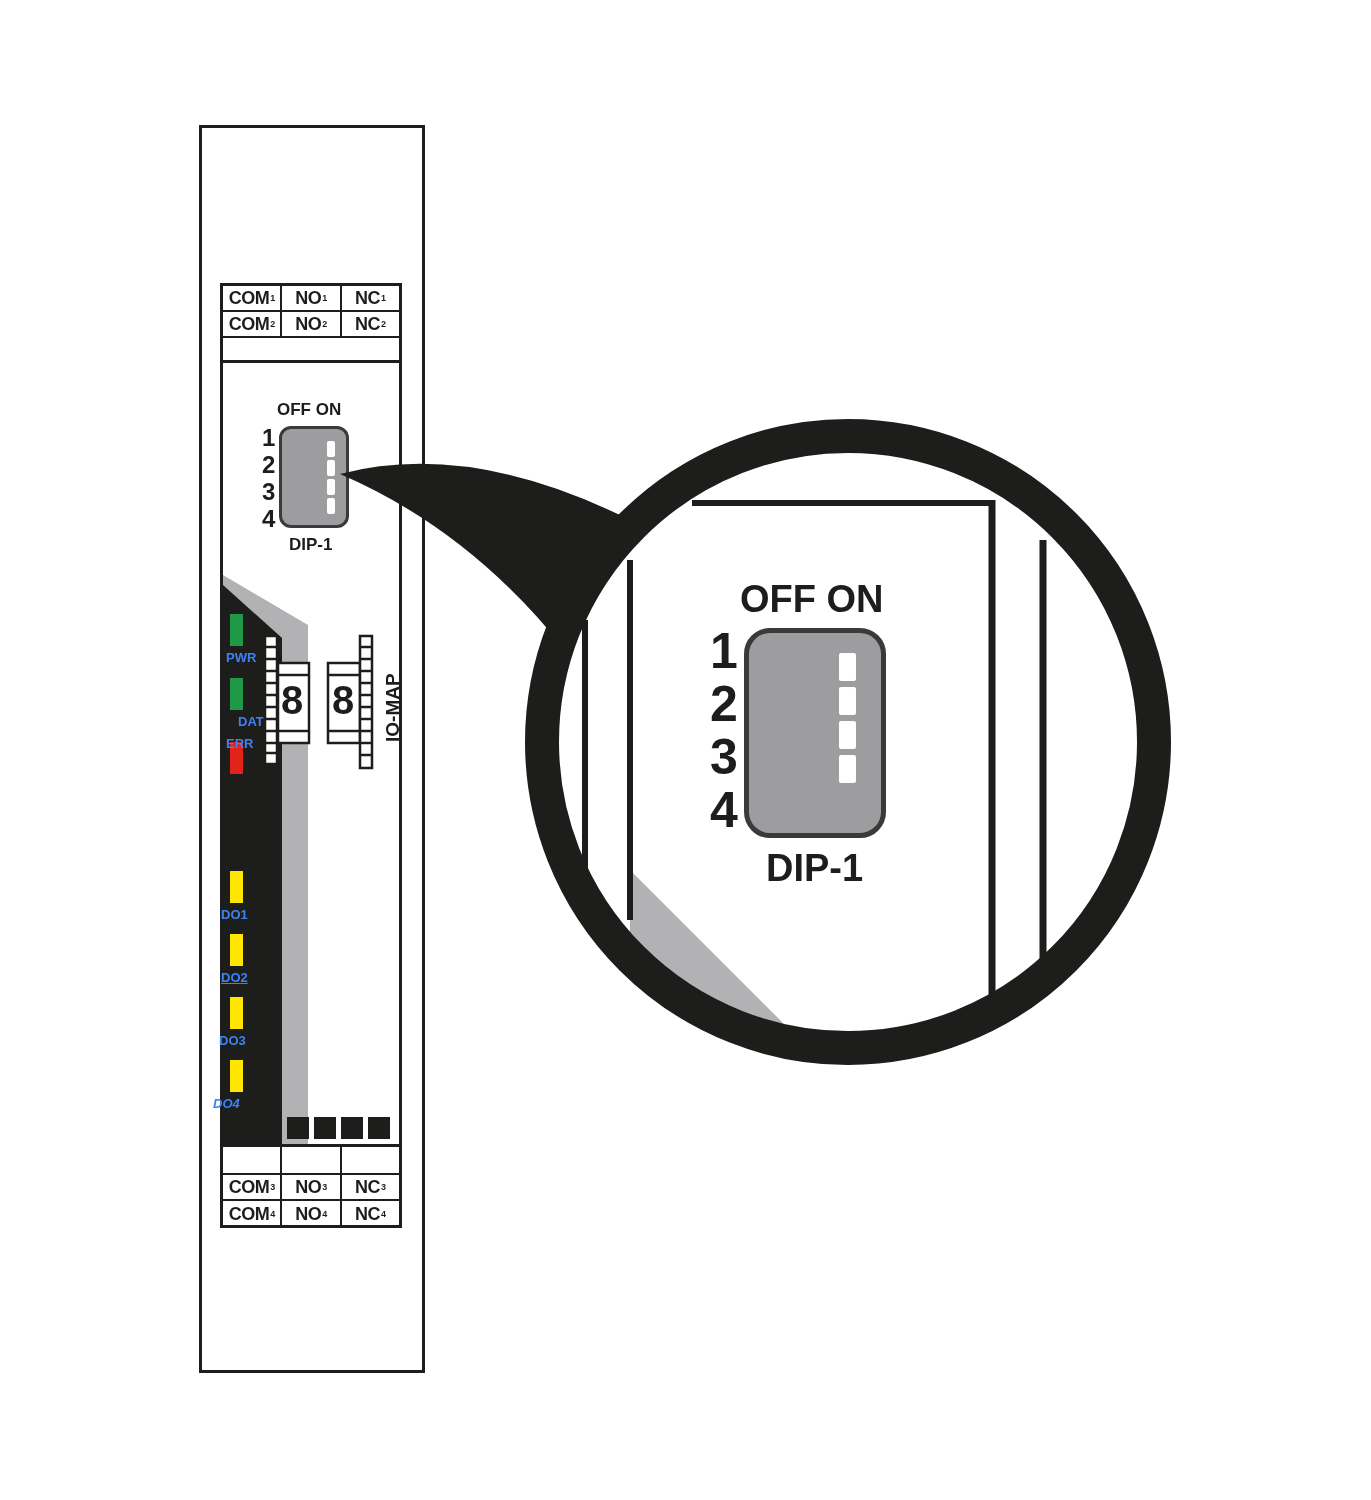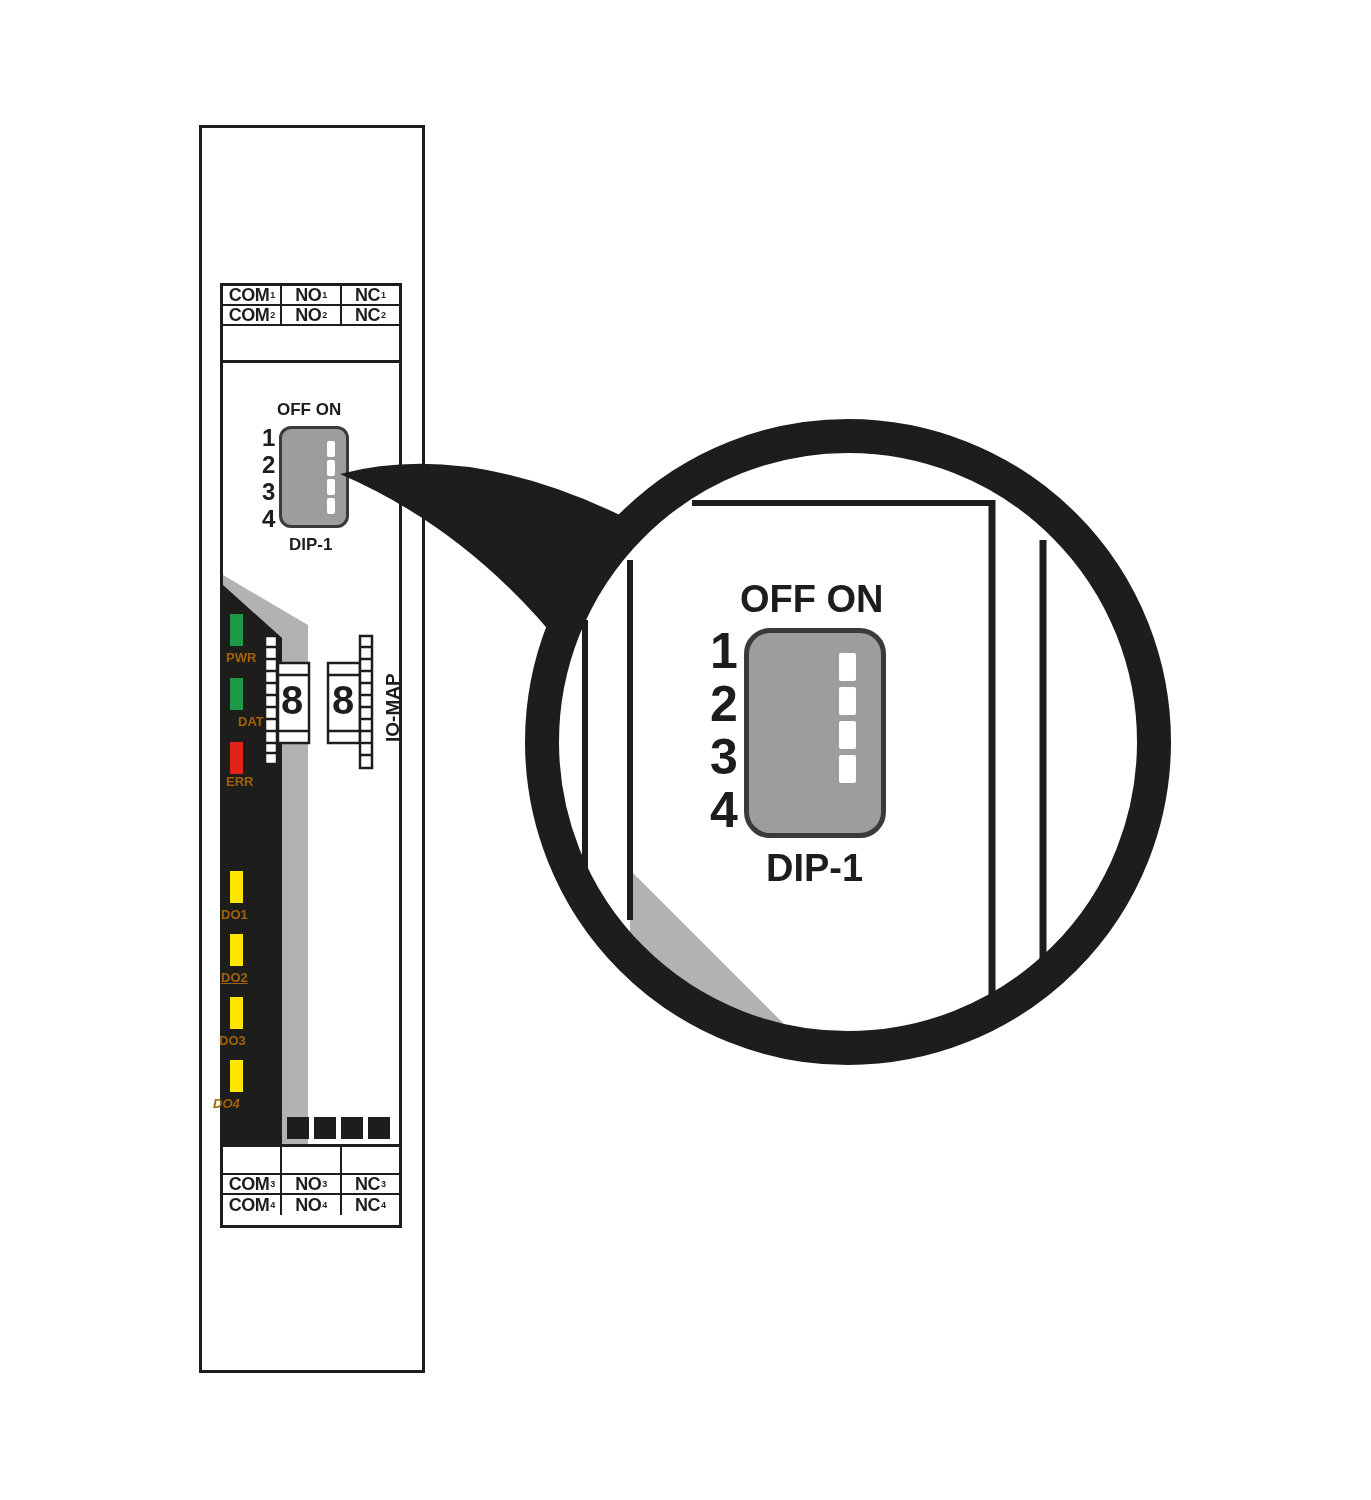--- a/index.html
+++ b/index.html
@@ -1,26 +1,26 @@
 <!DOCTYPE html>
 <html><head>
 <meta charset="utf-8">
 <style>
   html,body{margin:0;padding:0;background:#fff;}
   body{width:1371px;height:1500px;position:relative;overflow:hidden;font-family:"Liberation Sans",sans-serif;color:#1d1d1b;}
   .abs{position:absolute;}
   .module{left:199px;top:125px;width:226px;height:1248px;border:3px solid #1d1d1b;box-sizing:border-box;background:#fff;}
   .terms{position:absolute;left:220px;width:182px;border:3px solid #1d1d1b;box-sizing:border-box;background:#fff;}
-  .trow{display:flex;height:20px;border-bottom:2px solid #1d1d1b;box-sizing:border-box;}
+  .trow{display:flex;height:26px;border-bottom:2px solid #1d1d1b;box-sizing:border-box;}
   .trow:last-child{border-bottom:none;}
   .tcell{flex:1;border-right:2px solid #1d1d1b;font-weight:bold;font-size:18px;display:flex;align-items:center;justify-content:center;letter-spacing:-0.5px;}
   .tcell:last-child{border-right:none;}
   .tcell sub{font-size:9px;vertical-align:-4px;margin-left:1px;}
   .inner{left:220px;top:360px;width:182px;height:785px;border-left:3px solid #1d1d1b;border-right:3px solid #1d1d1b;box-sizing:border-box;}
-  .led-label{position:absolute;color:#a16207;font-weight:bold;font-size:13px;text-align:right;}
+  .led-label{position:absolute;color:#3b82f6;font-weight:bold;font-size:13px;text-align:right;}
   .led{position:absolute;width:13px;height:32px;}
   .dip-small{left:279px;top:426px;width:70px;height:102px;background:#9d9d9f;border:3px solid #3a3a3a;border-radius:12px;box-sizing:border-box;}
   .dip-sw{position:absolute;background:#fff;border-radius:2px;}
   .num{position:absolute;font-weight:bold;}
   .sq{position:absolute;width:22px;height:22px;background:#1d1d1b;}
 </style>
 </head>
 <body>
 
 <div class="abs module"></div>
@@ -62,21 +62,21 @@
 <svg class="abs" style="left:220px;top:360px;" width="182" height="785">
   <polygon points="3,188 3,215 88,265 88,785 62,785 62,280 3,230" fill="#b2b2b4"></polygon>
   <polygon points="3,225 62,278 62,785 3,785" fill="#1d1d1b"></polygon>
 </svg>
 
 <div class="led" style="left:230px;top:614px;background:#1e9a47;"></div>
 <div class="led-label" style="left:226px;top:650px;">PWR</div>
 <div class="led" style="left:230px;top:678px;background:#1e9a47;"></div>
 <div class="led-label" style="left:238px;top:714px;">DAT</div>
 <div class="led" style="left:230px;top:742px;background:#e2231a;"></div>
-<div class="led-label" style="left:226px;top:774px;">ERR</div>
+<div class="led-label" style="left:226px;top:736px;">ERR</div>
 
 <div class="led" style="left:230px;top:871px;background:#ffe600;"></div>
 <div class="led-label" style="left:221px;top:907px;">DO1</div>
 <div class="led" style="left:230px;top:934px;background:#ffe600;"></div>
 <div class="led-label" style="left:221px;top:970px;text-decoration:underline;">DO2</div>
 <div class="led" style="left:230px;top:997px;background:#ffe600;"></div>
 <div class="led-label" style="left:219px;top:1033px;">DO3</div>
 <div class="led" style="left:230px;top:1060px;background:#ffe600;"></div>
 <div class="led-label" style="left:213px;top:1096px;font-style:italic;">DO4</div>
 

